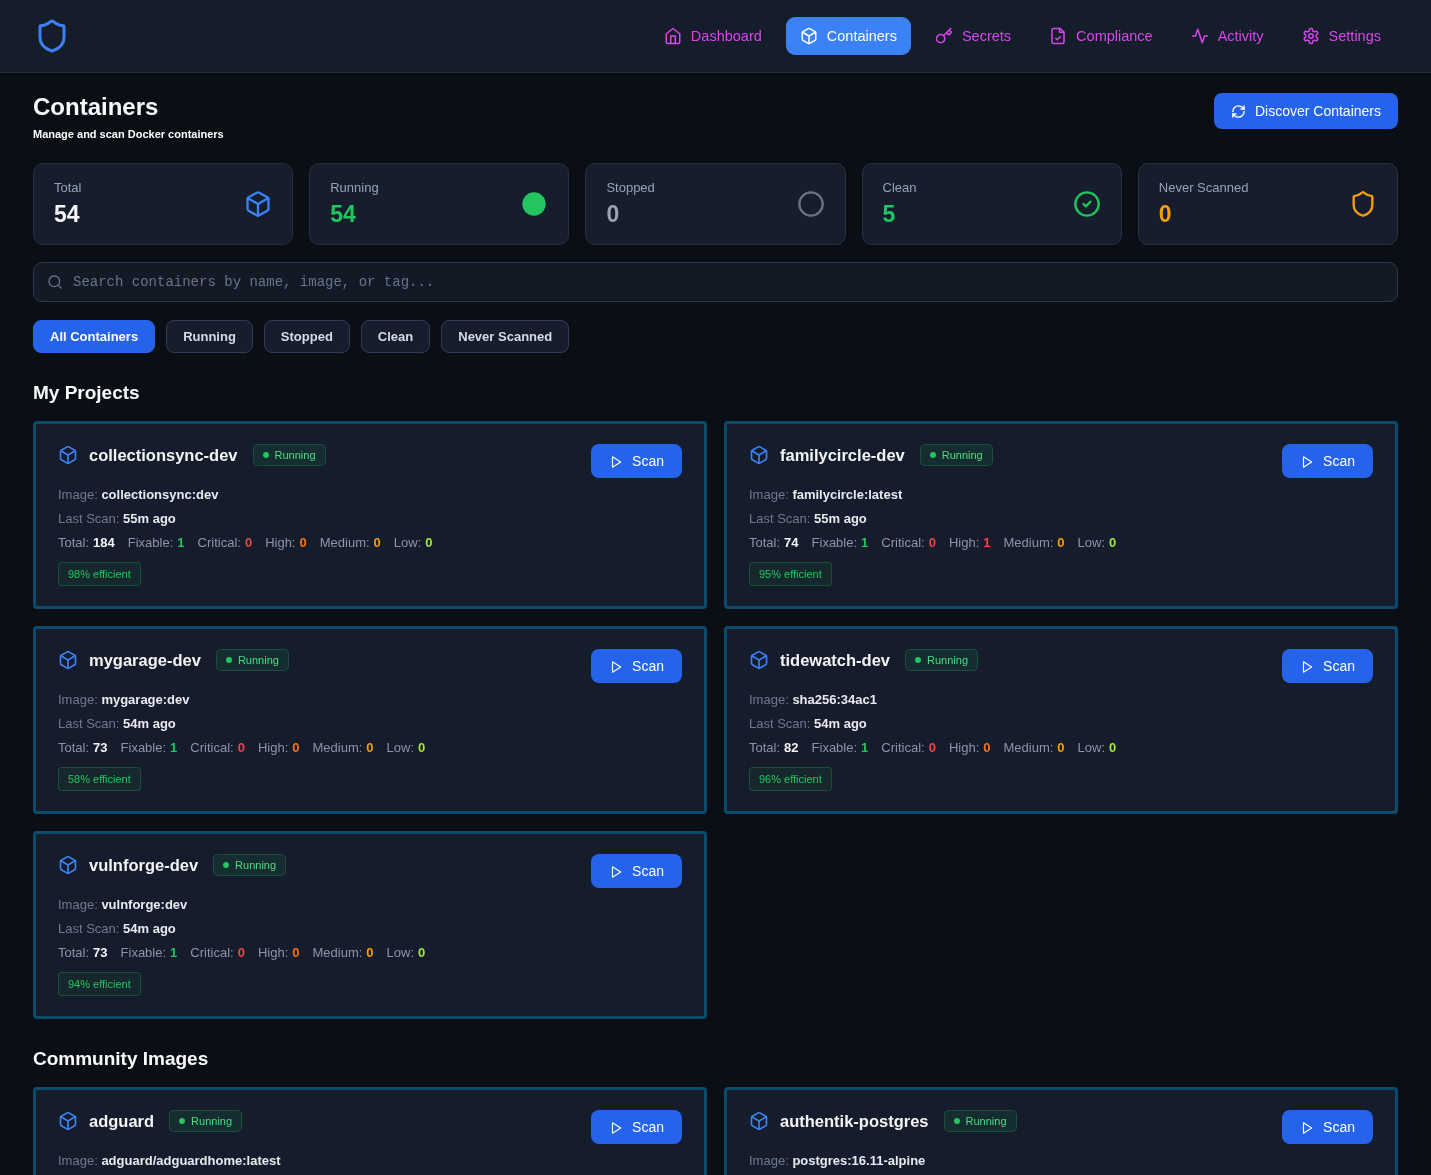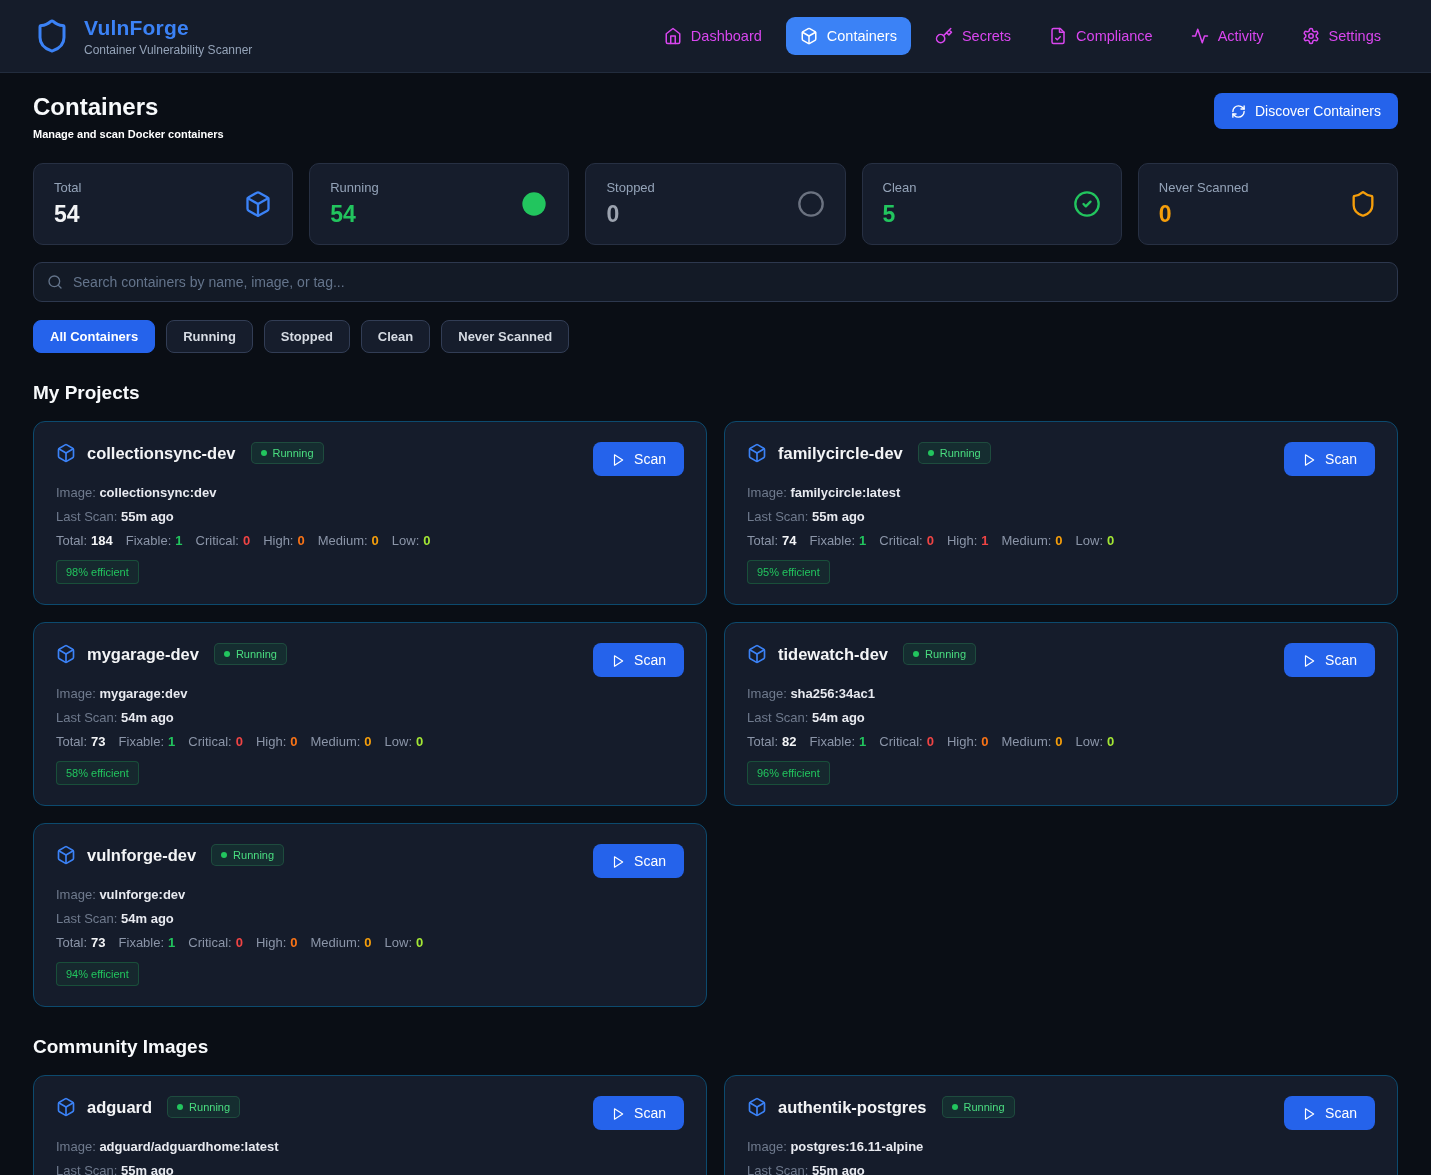--- a/index.html
+++ b/index.html
@@ -55,38 +55,38 @@
   .stat-icon { width:28px; height:28px; }
 
   
   .searchbar {
     margin-top:17px; height:40px; background:#131a26; border:1px solid #2d384e;
     border-radius:9px; display:flex; align-items:center; padding:0 13px; gap:10px;
   }
   .searchbar .icon { width:16px; height:16px; color:#64748b; }
   .searchbar input {
     flex:1; background:transparent; border:none; outline:none;
-    color:#e5e7eb; font-size:14px; font-family:Liberation Sans, sans-serif;
+    color:#e5e7eb; font-size:14px; font-family:Liberation Mono, monospace;
   }
   .searchbar input::placeholder { color:#64748b; }
 
   
   .filters { margin-top:18px; display:flex; gap:11px; }
   .chip {
     font-size:13px; font-weight:bold; color:#d6dbe3; padding:0 16px; height:33px;
     background:#161d2c; border:1px solid #323d55; border-radius:8px;
     cursor:pointer; font-family:inherit; display:flex; align-items:center;
   }
   .chip.active { background:#2563eb; border-color:#2563eb; color:#fff; }
 
   
   .section-title { font-size:19px; font-weight:bold; color:#f8fafc; margin-top:29px; margin-bottom:17px; }
   .cards { display:grid; grid-template-columns:1fr 1fr; gap:17px; }
   .card {
-    background:#151c2b; border:1px solid #0c4a6e; border-radius:12px;
+    background:#151c2b; border:3px solid #0c4a6e; border-radius:4px;
     padding:20px 22px; min-height:164px; position:relative;
   }
   .card-top { display:flex; justify-content:space-between; align-items:flex-start; }
   .card-title-row { display:flex; align-items:center; gap:11px; }
   .card-box-icon { width:20px; height:20px; color:#3b82f6; }
   .card-name { font-size:16.5px; font-weight:bold; color:#f3f4f6; }
   .status-pill {
     display:flex; align-items:center; gap:6px; font-size:11px; color:#4ade80;
     background:rgba(34,197,94,.10); border:1px solid rgba(74,222,128,.18);
     border-radius:5px; padding:4px 9px; margin-left:4px;
@@ -121,24 +121,20 @@
 </head>
 <body>
 
 <header>
   <div class="brand">
     <span class="icon logo">
       <svg viewBox="0 0 24 24" fill="none" stroke="currentColor" stroke-width="2" stroke-linecap="round" stroke-linejoin="round">
           <path d="M20 13c0 5-3.5 7.5-7.66 8.95a1 1 0 0 1-.67-.01C7.5 20.5 4 18 4 13V6a1 1 0 0 1 1-1c2 0 4.5-1.2 6.24-2.72a1 1 0 0 1 1.52 0C14.5 3.8 17 5 19 5a1 1 0 0 1 1 1z"></path>
         </svg>
     </span>
-    <div>
-      <div class="brand-name">VulnForge</div>
-      <div class="brand-tag">Container Vulnerability Scanner</div>
-    </div>
   </div>
   <nav id="nav">
       <button class="nav-item">
      <span class="icon ">
           <svg viewBox="0 0 24 24" fill="none" stroke="currentColor" stroke-width="2" stroke-linecap="round" stroke-linejoin="round">
             <path d="m3 9 9-7 9 7v11a2 2 0 0 1-2 2H5a2 2 0 0 1-2-2z"></path>
             <path d="M9 22V12h6v10"></path>
           </svg>
         </span>
         <span>Dashboard</span>

